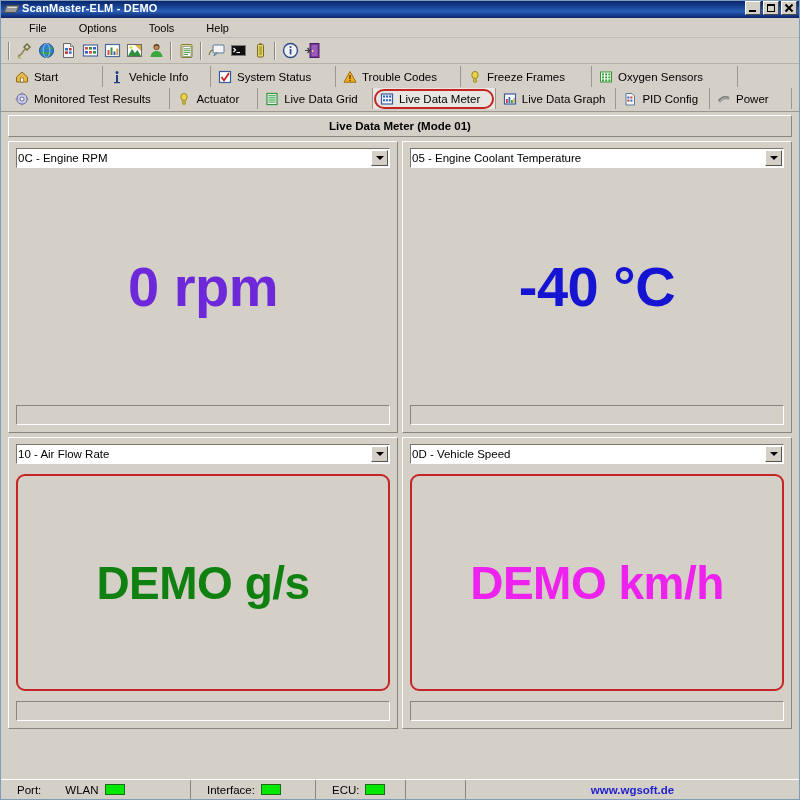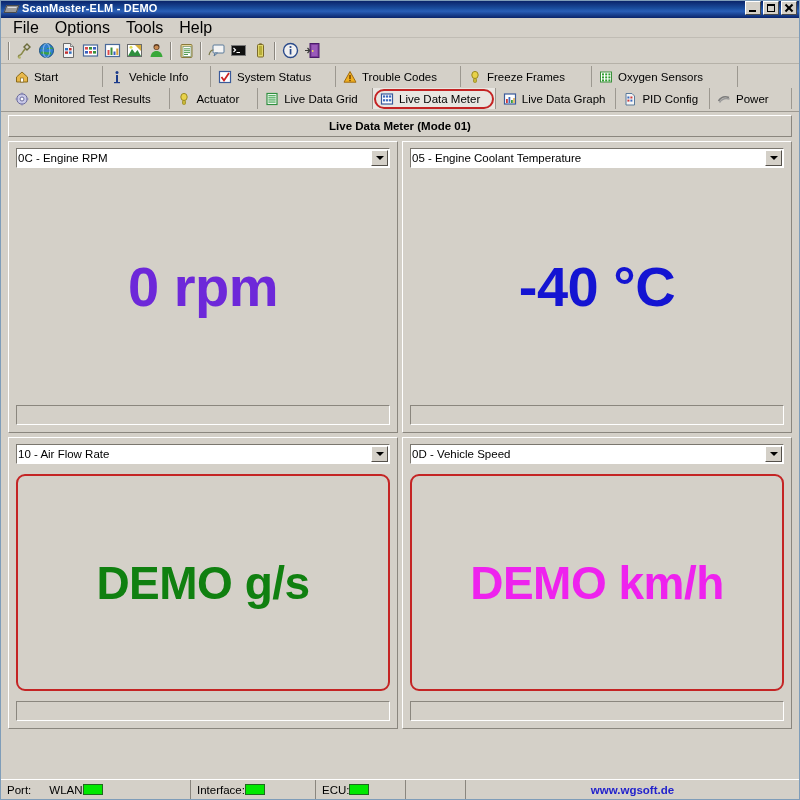--- a/index.html
+++ b/index.html
@@ -94,24 +94,25 @@
     height: 20px;
     background: #d4d0c8;
     display: flex;
     align-items: center;
     padding-left: 4px;
     border-bottom: 1px solid #c0bcb4;
     box-sizing: border-box;
   }
   .menu-item {
     padding: 2px 8px;
-    font-size: 16px;
+    font-size: 11px;
     color: #000;
     cursor: default;
     white-space: nowrap;
+    margin-left: 16px;
   }
 
   
   .toolbar {
     height: 26px;
     background: #d4d0c8;
     display: flex;
     align-items: center;
     padding-left: 4px;
     border-bottom: 1px solid #b5b1a8;
@@ -304,21 +305,22 @@
     height: 20px;
     background: #d4d0c8;
     border-top: 1px solid #ffffff;
     display: flex;
     align-items: stretch;
     box-sizing: border-box;
   }
   .sb-cell {
     display: flex;
     align-items: center;
-    padding: 0 6px;
+    gap: 6px;
+    padding: 0 16px;
     border-right: 1px solid #8a867e;
     font-size: 11.5px;
     color: #000;
     box-sizing: border-box;
     white-space: nowrap;
   }
   .sb-cell.grow { flex: 1 1 auto; justify-content: center; border-right: none; }
   .sb-label { }
   .sb-val { margin-left: 18px; }
   .led {

